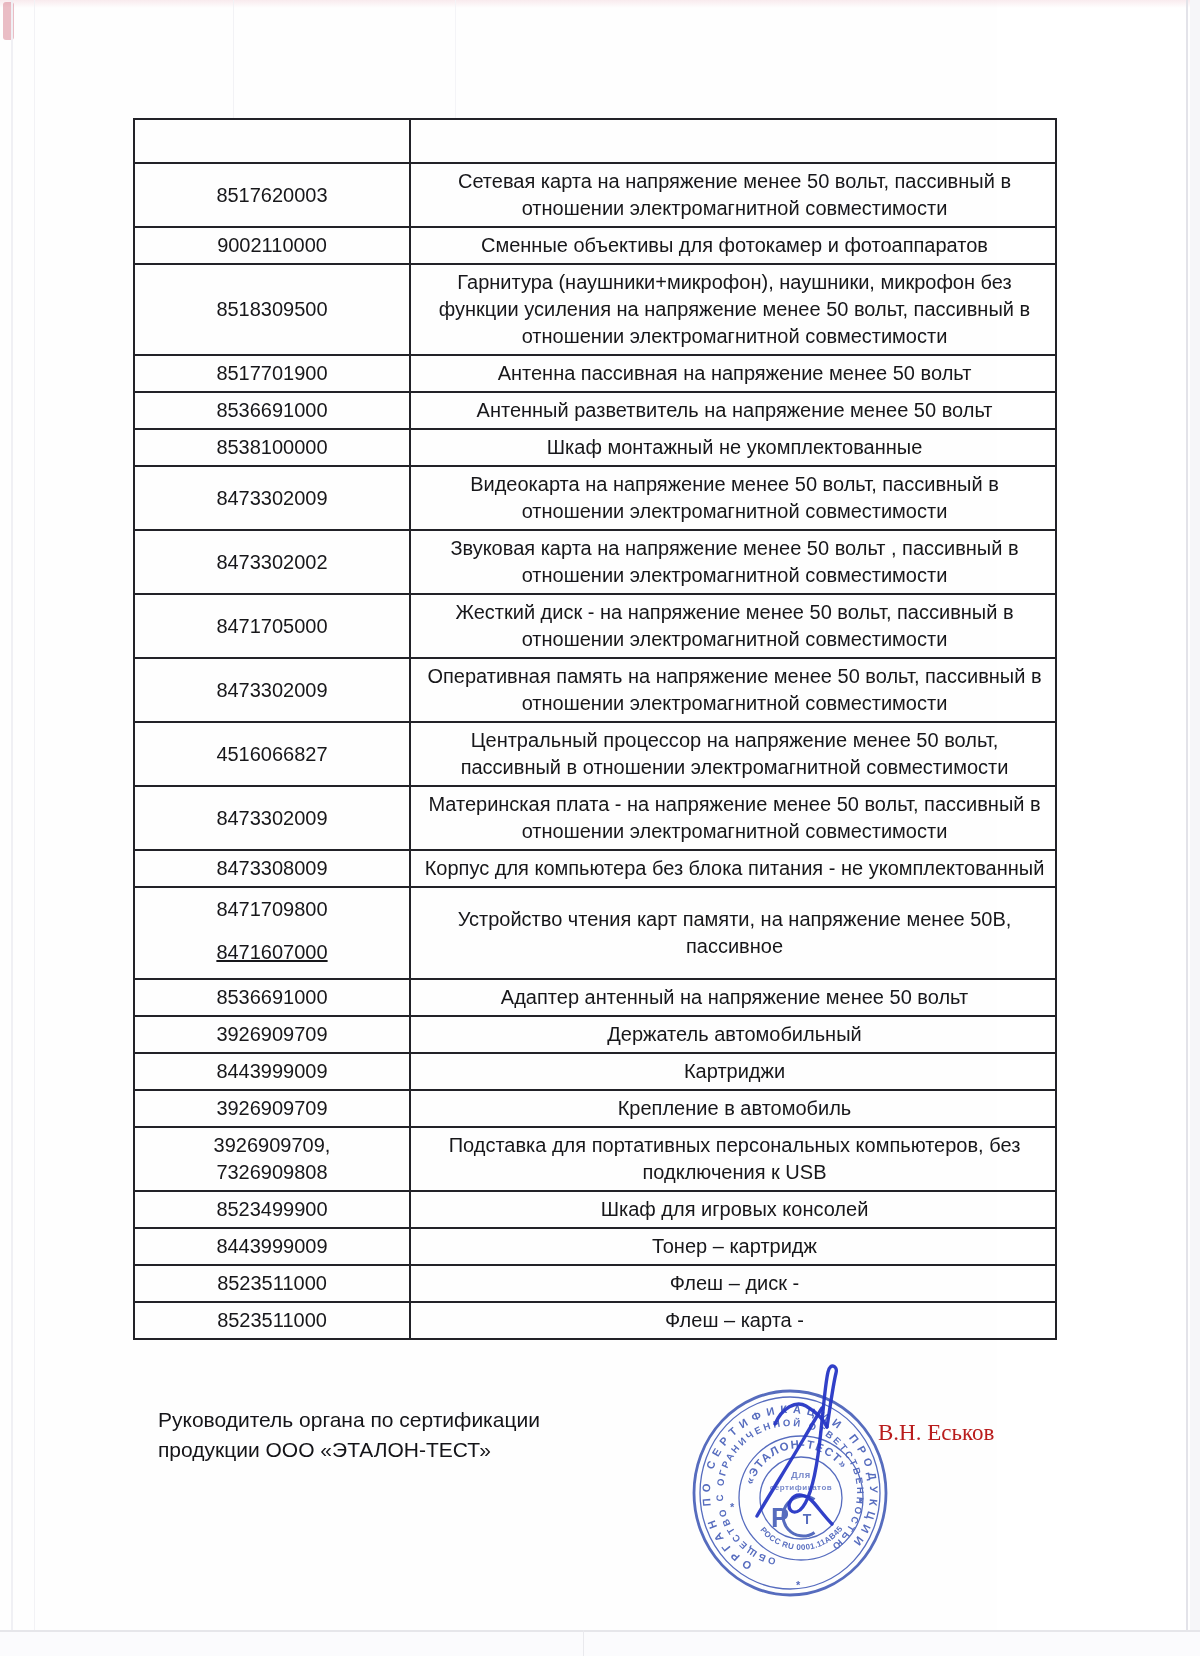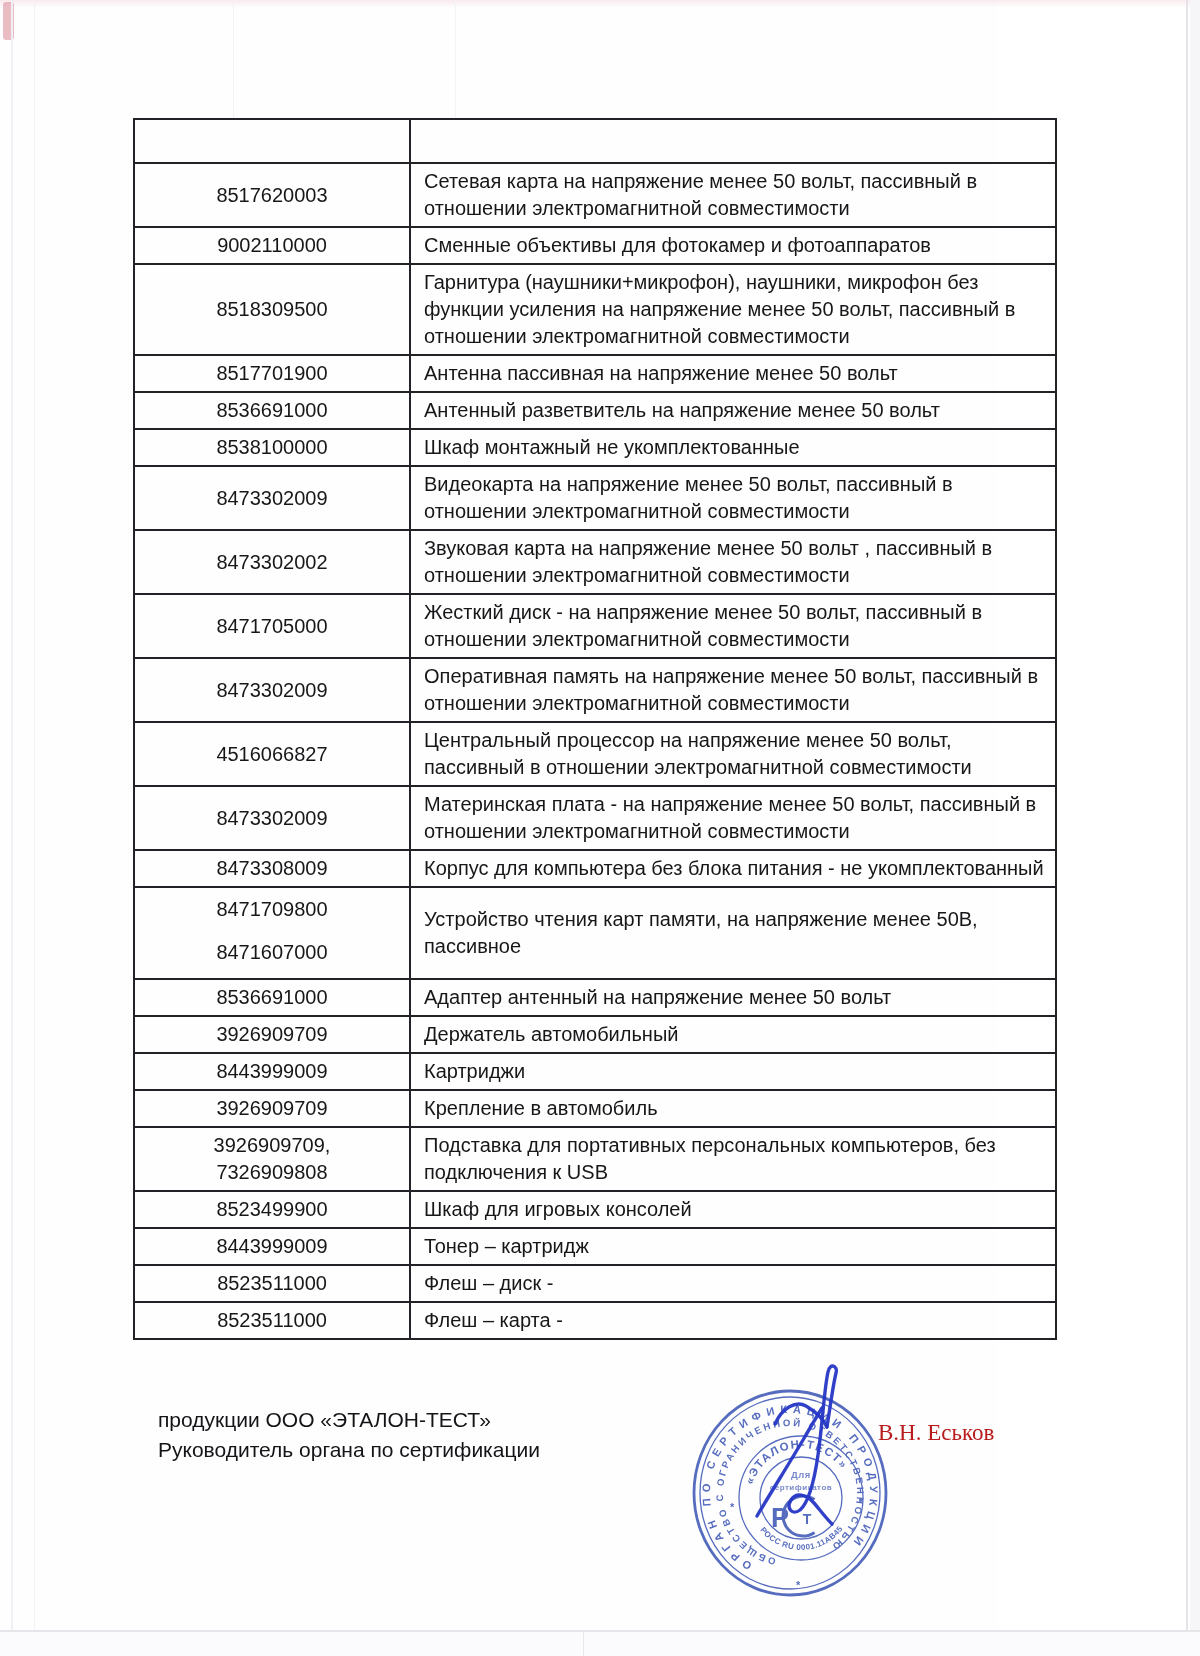--- a/index.html
+++ b/index.html
@@ -28,21 +28,21 @@
   .bottom-line{left:0;top:1630px;width:1200px;height:2px;background:#e6e6ea;}
   .bottom-area{left:0;top:1632px;width:1200px;height:24px;background:#fbfbfd;}
   .bottom-v{left:583px;top:1630px;width:1px;height:26px;background:#e9e9ed;}
 
   
   .doc-table{position:absolute;left:133px;top:118px;width:924px;
     border-collapse:collapse;table-layout:fixed;}
   .doc-table td{border:2px solid var(--border-col);vertical-align:middle;
     font-size:20px;line-height:27px;color:var(--text-col);}
   .doc-table td.code{width:262px;text-align:center;padding:4px 6px;}
-  .doc-table td.desc{padding:4px 10px 4px 13px;text-align:left;}
+  .doc-table td.desc{padding:4px 10px 4px 13px;text-align:center;}
   .doc-table tr.hdr td{height:34px;}
 
   
   .sig-title{position:absolute;left:158px;top:1405px;font-size:21px;
     line-height:30px;color:#141418;}
   .sig-name{position:absolute;left:878px;top:1420px;font-size:23px;
     color:#b91c1c;font-family:Liberation Serif, serif;}
   .stamp-svg{position:absolute;left:640px;top:1330px;width:300px;height:300px;}
   .sign-svg{position:absolute;left:600px;top:1320px;width:400px;height:300px;}
 
@@ -149,21 +149,21 @@
     </tr>
         <tr>
       <td class="code">
             <div>8473308009</div>
           </td>
       <td class="desc">Корпус для компьютера без блока питания - не укомплектованный</td>
     </tr>
         <tr>
       <td class="code" style="padding: 8px 14px 12px;">
             <div style="margin-bottom: 0px;">8471709800</div>
-            <div style="margin-top: 16px;">8471607000</div>
+            <div style="margin-top: 16px; text-decoration: underline;">8471607000</div>
           </td>
       <td class="desc">Устройство чтения карт памяти, на напряжение менее 50В, пассивное</td>
     </tr>
         <tr>
       <td class="code">
             <div>8536691000</div>
           </td>
       <td class="desc">Адаптер антенный на напряжение менее 50 вольт</td>
     </tr>
         <tr>
@@ -212,22 +212,22 @@
         <tr>
       <td class="code">
             <div>8523511000</div>
           </td>
       <td class="desc">Флеш – карта -</td>
     </tr>
       </tbody>
   </table>
 
   <div class="sig-title">
+    <div>Руководитель органа по сертификации</div>
     <div>продукции ООО «ЭТАЛОН-ТЕСТ»</div>
-    <div>Руководитель органа по сертификации</div>
   </div>
 
   <div class="sig-name">В.Н. Еськов</div>
 
   <svg class="stamp-svg" viewBox="0 0 300 300" aria-hidden="true">
     <g opacity="0.88">
 
       <ellipse class="stamp-stroke" cx="150" cy="163" rx="96" ry="102" stroke-width="2.8"></ellipse>
       <ellipse class="stamp-stroke" cx="150" cy="163" rx="90" ry="96" stroke-width="1.3"></ellipse>
 

